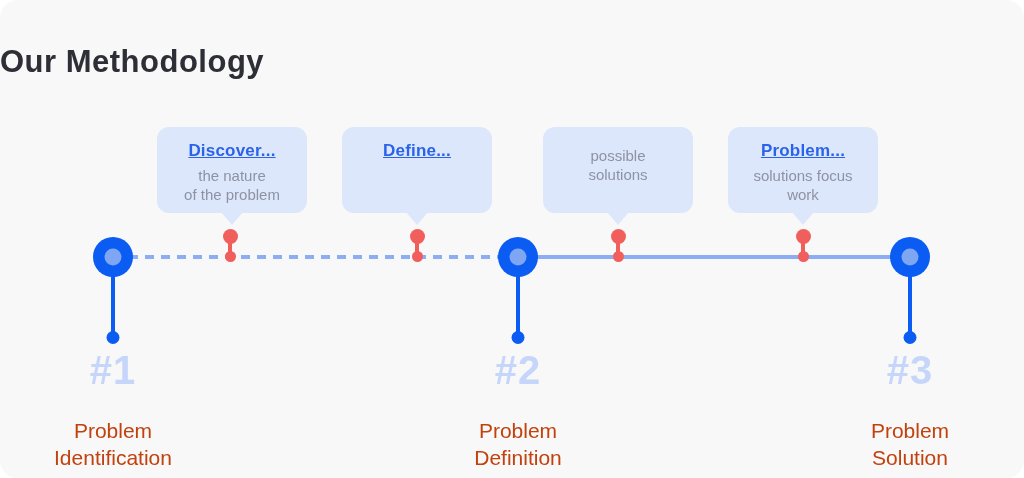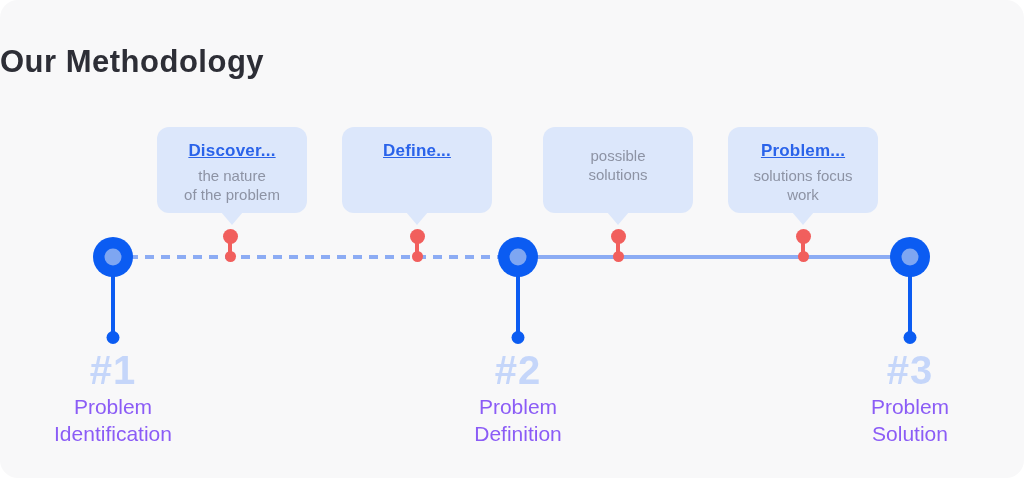--- a/index.html
+++ b/index.html
@@ -173,24 +173,24 @@
     width: 220px;
     text-align: center;
   }
   .milestone .number {
     font-size: 40px;
     font-weight: bold;
     color: #c5d6fa;
     letter-spacing: 1px;
   }
   .milestone .name {
-    margin-top: 0;
+    margin-top: 24px;
     font-size: 21px;
     font-weight: 500;
-    color: #8b5cf6;
+    color: #c2410c;
     line-height: 1.3;
     white-space: pre-line;
     text-align: center;
   }
   .milestone.p1 { left: 3px; }
   .milestone.p2 { left: 408px; }
   .milestone.p3 { left: 800px; }
 </style>
 </head>
 <body>

